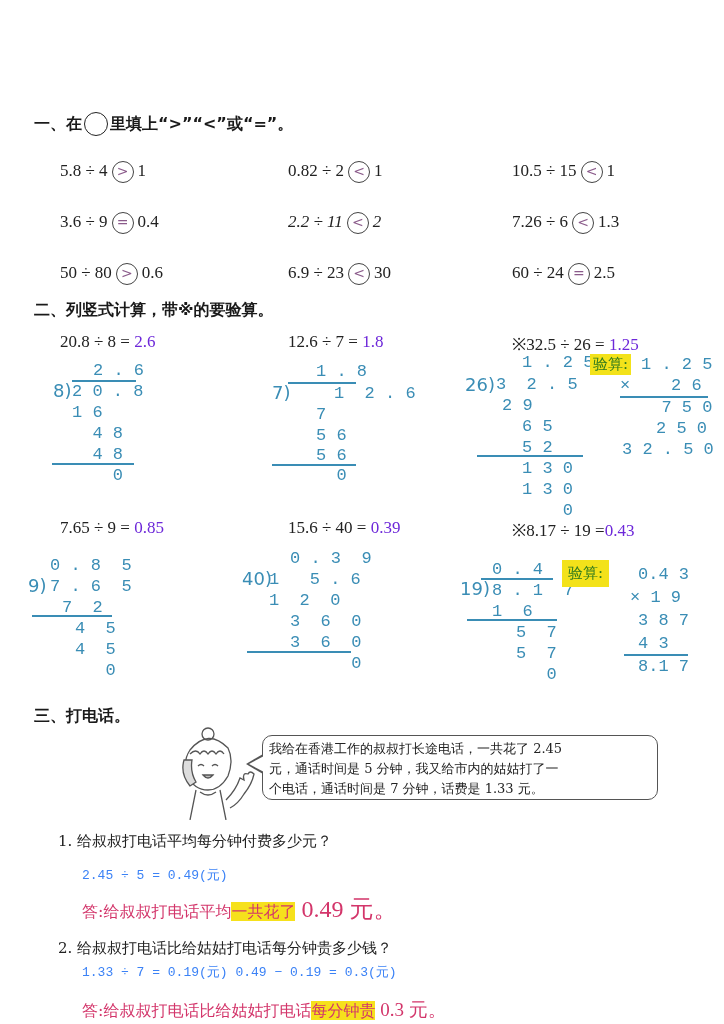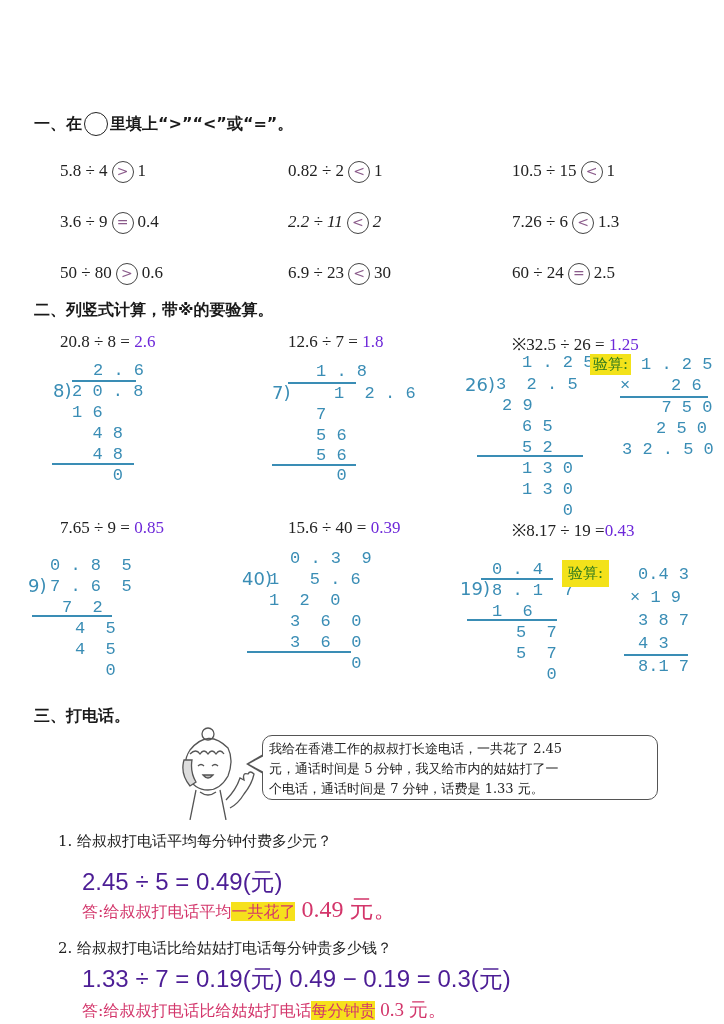--- a/index.html
+++ b/index.html
@@ -29,21 +29,21 @@
   }
   .bubble-tail {
     position: absolute; left: 246px; top: 754px; width: 0; height: 0;
     border-top: 10px solid transparent; border-bottom: 10px solid transparent; border-right: 17px solid #555;
   }
   .bubble-tail-inner {
     position: absolute; left: 249px; top: 756px; width: 0; height: 0;
     border-top: 8px solid transparent; border-bottom: 8px solid transparent; border-right: 15px solid #fff;
   }
   .question { font-family: "DejaVu Serif", serif; font-size: 15px; color: #222; }
-  .pink { color: #4c1d95; font-family: Liberation Sans, sans-serif; font-size: 24px; }
+  .pink { color: #3b82f6; font-family: Liberation Mono, monospace; font-size: 13px; }
   .pink-cn { color: #d3356a; font-family: "DejaVu Serif", serif; font-size: 16px; }
   .hl { background: #f6e11c; }
 </style>
 </head>
 <body>
 
 <div class="abs heading" style="left:34px; top:112px;">
   <span>一、在</span><span class="title-circle"></span><span>里填上“&gt;”“&lt;”或“=”。</span>
 </div>
 

